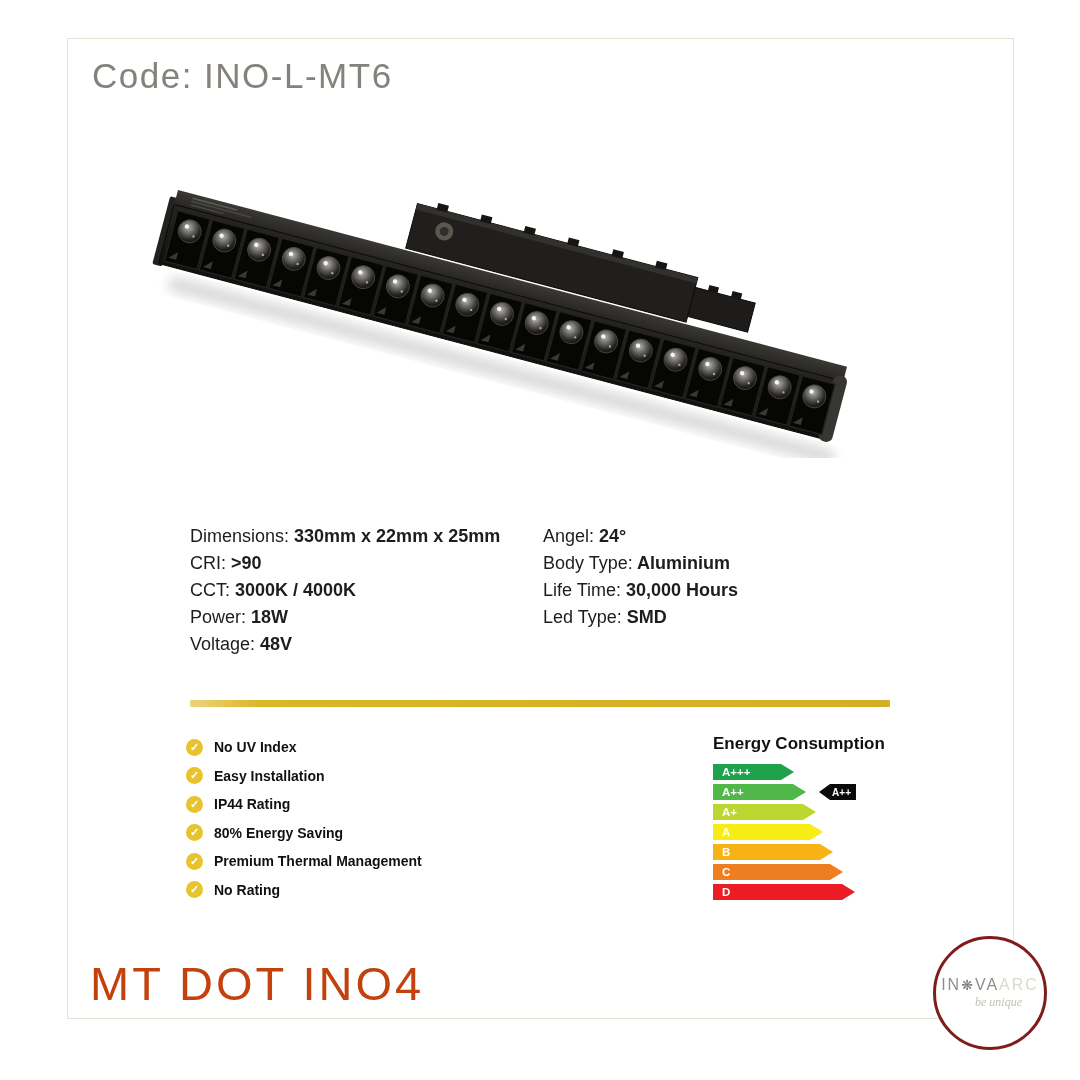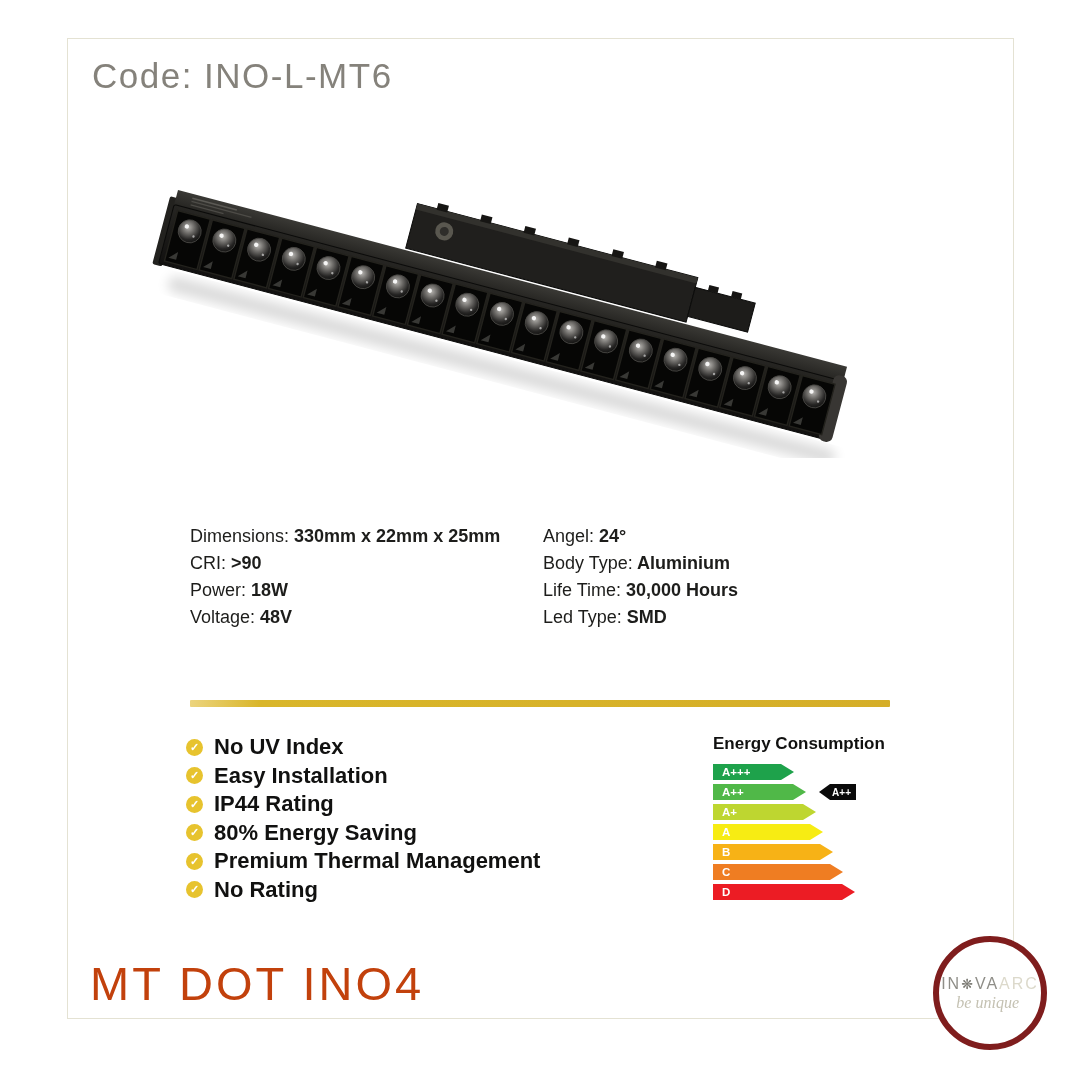--- a/index.html
+++ b/index.html
@@ -27,50 +27,50 @@
     position:absolute;left:190px;top:700px;width:700px;height:7px;border-radius:1px;
     background:linear-gradient(90deg,#ecd47e 0%,#d9b62a 10%,#d5ae28 100%);
   }
   .features{position:absolute;left:186px;top:733px;}
   .feature-row{display:flex;align-items:center;height:28.5px;}
   .check-icon{
     width:17px;height:17px;border-radius:50%;margin-right:11px;flex:0 0 17px;
     display:flex;align-items:center;justify-content:center;
     color:#ffffff;font-size:11px;font-weight:bold;
   }
-  .feature-label{font-size:22px;font-weight:bold;color:#111110;white-space:nowrap;}
+  .feature-label{font-size:14px;font-weight:bold;color:#111110;white-space:nowrap;}
   .energy{position:absolute;left:713px;top:734px;width:180px;}
   .energy-title{font-size:17px;font-weight:bold;color:#111110;margin:0 0 10px 0;white-space:nowrap;}
   .energy-bars{position:relative;}
   .energy-bar{
     height:16px;margin-bottom:4px;display:flex;align-items:center;
     padding-left:9px;box-sizing:border-box;color:#fff;font-size:11.5px;font-weight:bold;
     clip-path:polygon(0 0,calc(100% - 13px) 0,100% 50%,calc(100% - 13px) 100%,0 100%);
   }
   .rating-tag{
     position:absolute;width:37px;height:16px;box-sizing:border-box;
     display:flex;align-items:center;justify-content:flex-end;padding-right:5px;
     font-size:10px;font-weight:bold;
     clip-path:polygon(0 50%,11px 0,100% 0,100% 100%,11px 100%);
   }
   .product-title{
     position:absolute;left:90px;top:956px;font-size:47px;font-weight:300;
     color:#c2410c;letter-spacing:3px;
   }
   .logo-circle{
     position:absolute;left:933px;top:936px;width:114px;height:114px;border-radius:50%;
-    background:#ffffff;border:6px solid #7f1d1d;box-sizing:border-box;
+    background:#ffffff;border:3px solid #7f1d1d;box-sizing:border-box;
     display:flex;flex-direction:column;align-items:center;justify-content:center;
   }
   .logo-line{font-size:16px;letter-spacing:2px;font-weight:400;white-space:nowrap;}
   .logo-in,.logo-va{color:#8f8e88;}
   .logo-flower{color:#77766f;font-size:14px;}
   .logo-arc{color:#dcd9cb;}
   .logo-tagline{
-    font-family:"Liberation Serif",serif;font-style:italic;font-size:16px;
+    font-family:"Liberation Serif",serif;font-style:italic;font-size:12px;
     color:#c4c1b2;margin-top:1px;align-self:flex-end;margin-right:22px;
   }
 </style>
 </head>
 <body>
 
 <div class="frame"></div>
 
 <div class="code-text">Code: INO-L-MT6</div>
 
@@ -261,20 +261,21 @@
           <circle cx="663.9526315789473" cy="33" r="2.2" fill="#ffffff" opacity="0.9"></circle>
           <circle cx="672.9526315789473" cy="41" r="1.2" fill="#ffffff" opacity="0.55"></circle>
         </g>
       </g>
   </g>
 </svg>
 
 <div class="spec-col left" id="specs-left">
     <div><span>Dimensions:</span><span class="spec-value"> 330mm x 22mm x 25mm</span></div>
     <div><span>CRI:</span><span class="spec-value"> &gt;90</span></div>
+    <div><span>CCT:</span><span class="spec-value"> 3000K / 4000K</span></div>
     <div><span>Power:</span><span class="spec-value"> 18W</span></div>
     <div><span>Voltage:</span><span class="spec-value"> 48V</span></div>
   </div>
 <div class="spec-col right" id="specs-right">
     <div><span>Angel:</span><span class="spec-value"> 24°</span></div>
     <div><span>Body Type:</span><span class="spec-value"> Aluminium</span></div>
     <div><span>Life Time:</span><span class="spec-value"> 30,000 Hours</span></div>
     <div><span>Led Type:</span><span class="spec-value"> SMD</span></div>
   </div>
 

